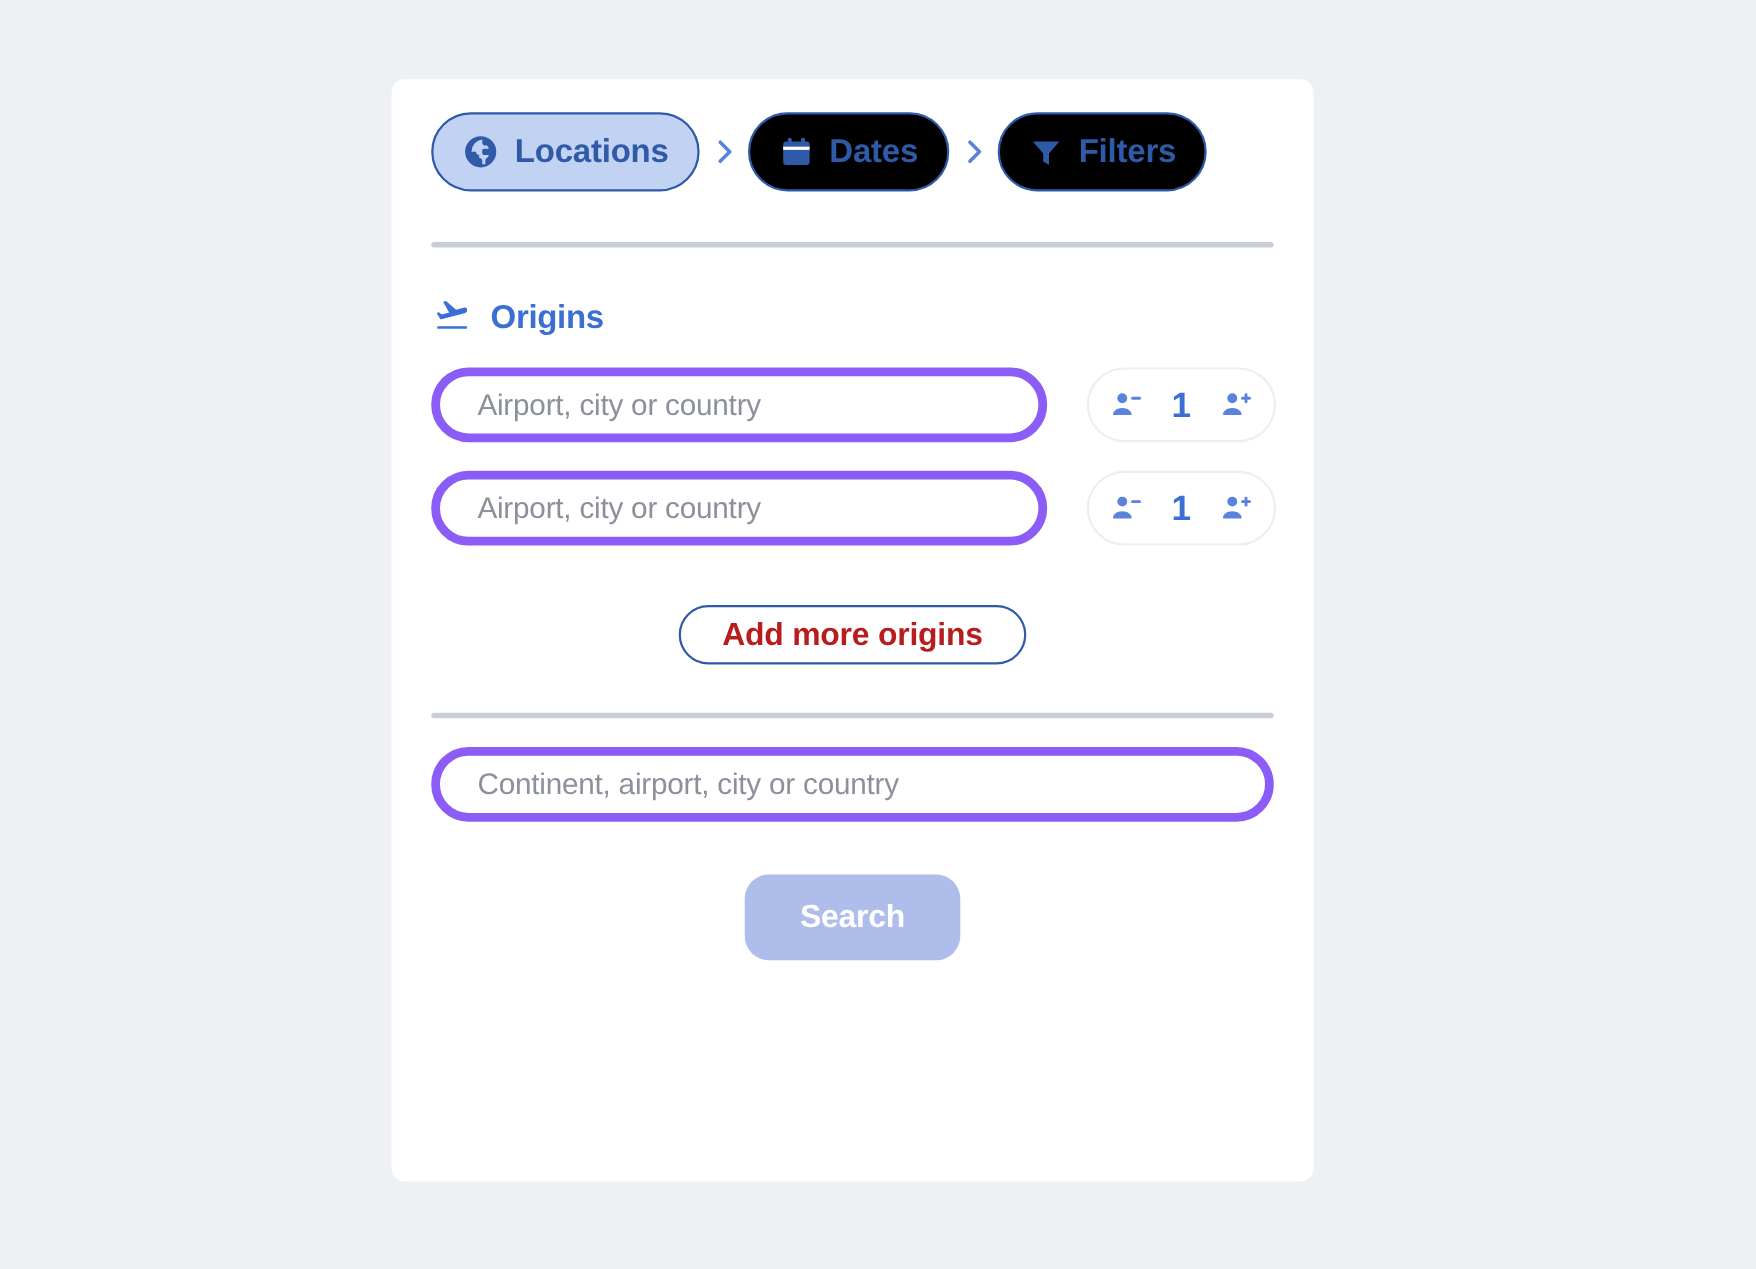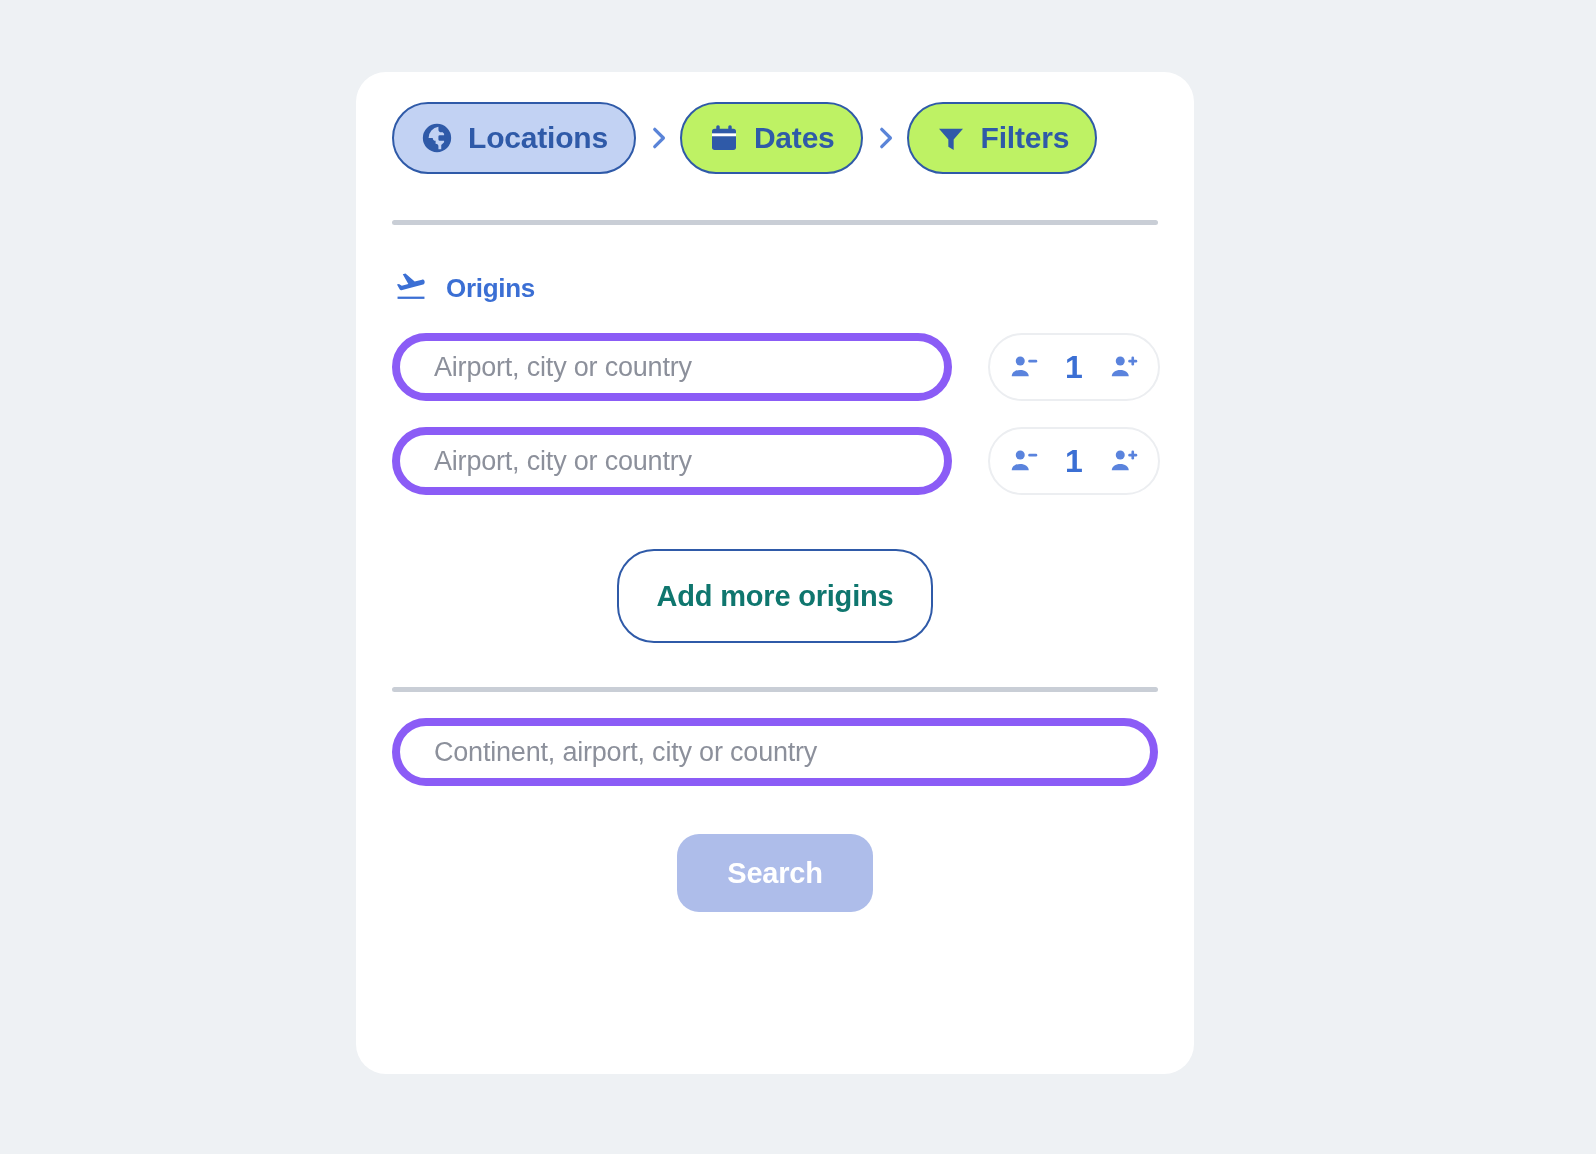--- a/index.html
+++ b/index.html
@@ -19,40 +19,40 @@
   }
 
   
   .card {
     position: absolute;
     left: 356px;
     top: 72px;
     width: 838px;
     height: 1002px;
     background: #ffffff;
-    border-radius: 30px;
+    border-radius: 12px;
   }
 
   
   .stepnav {
     display: flex;
     align-items: center;
     padding: 30px 0 0 36px;
     gap: 0;
   }
 
   .step {
     display: flex;
     align-items: center;
     gap: 14px;
     height: 72px;
     padding: 0 26px;
     border-radius: 36px;
     border: 2px solid #2f5aa8;
-    background: #bef264;
+    background: #000000;
     cursor: pointer;
     white-space: nowrap;
   }
   .step.active { background: #c2d2f3; }
 
   .step-label {
     font-size: 30px;
     font-weight: 700;
     color: #2f5aa8;
     letter-spacing: -0.2px;
@@ -81,21 +81,21 @@
   .section { padding: 0 36px; }
 
   .section-head {
     display: flex;
     align-items: center;
     gap: 16px;
     padding-top: 44px;
     padding-bottom: 0;
   }
   .section-title {
-    font-size: 26px;
+    font-size: 30px;
     font-weight: 700;
     color: #3b6fd4;
     letter-spacing: -0.3px;
   }
 
   .row {
     display: flex;
     align-items: center;
     gap: 36px;
     margin-top: 26px;
@@ -145,28 +145,28 @@
     cursor: pointer;
   }
 
   .addrow {
     display: flex;
     justify-content: center;
     margin-top: 54px;
     margin-bottom: 44px;
   }
   .add-btn {
-    height: 94px;
+    height: 54px;
     padding: 0 38px;
     border: 2px solid #2f5aa8;
     border-radius: 37px;
     background: #ffffff;
     font-size: 29px;
     font-weight: 700;
-    color: #0f766e;
+    color: #b91c1c;
     font-family: "Liberation Sans", sans-serif;
     letter-spacing: -0.2px;
     cursor: pointer;
   }
 
   .searchrow {
     display: flex;
     justify-content: center;
     margin-top: 48px;
   }

